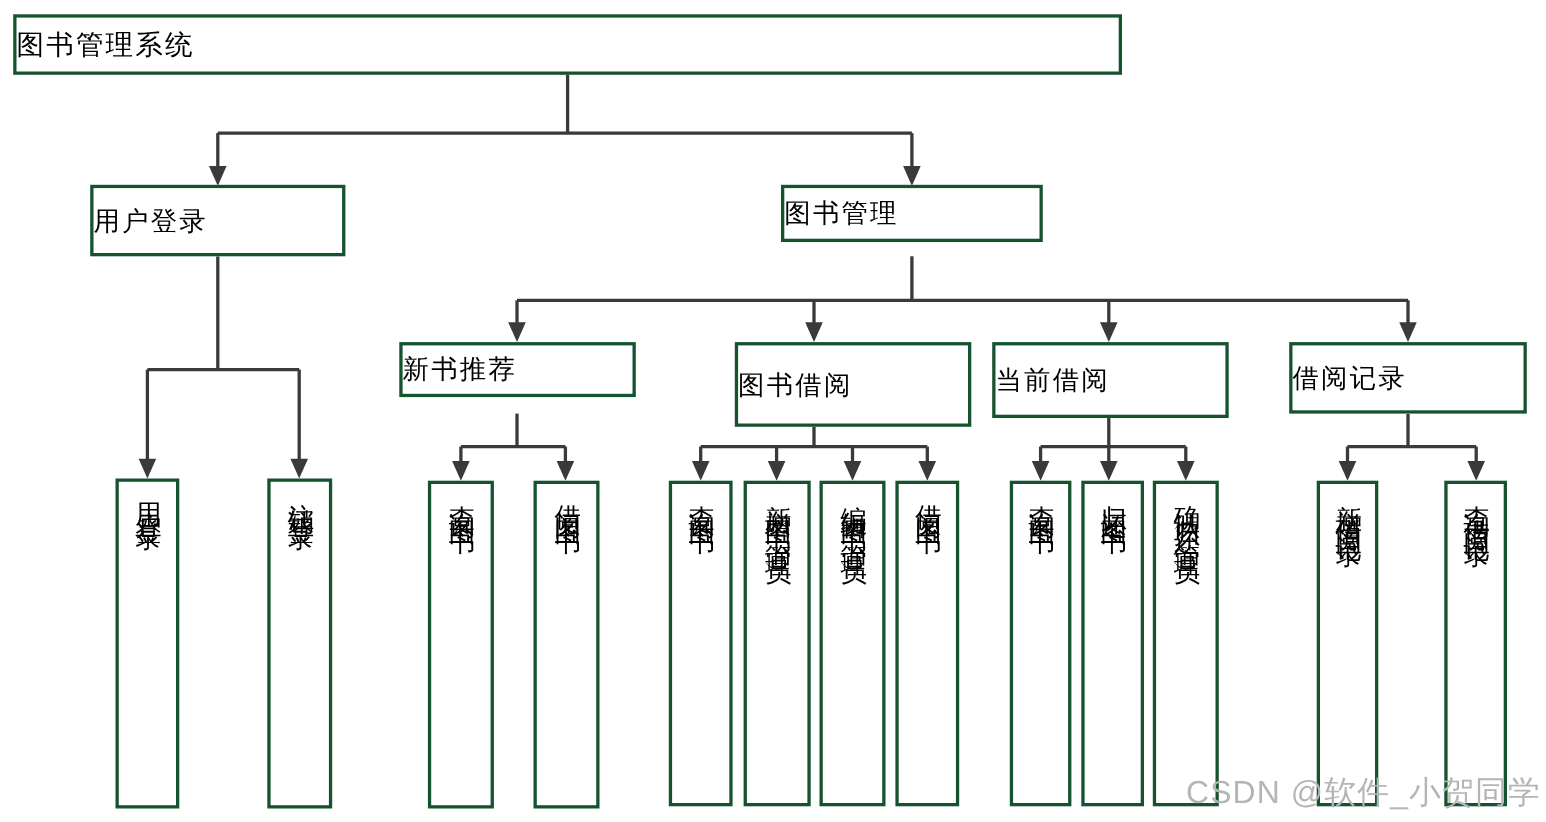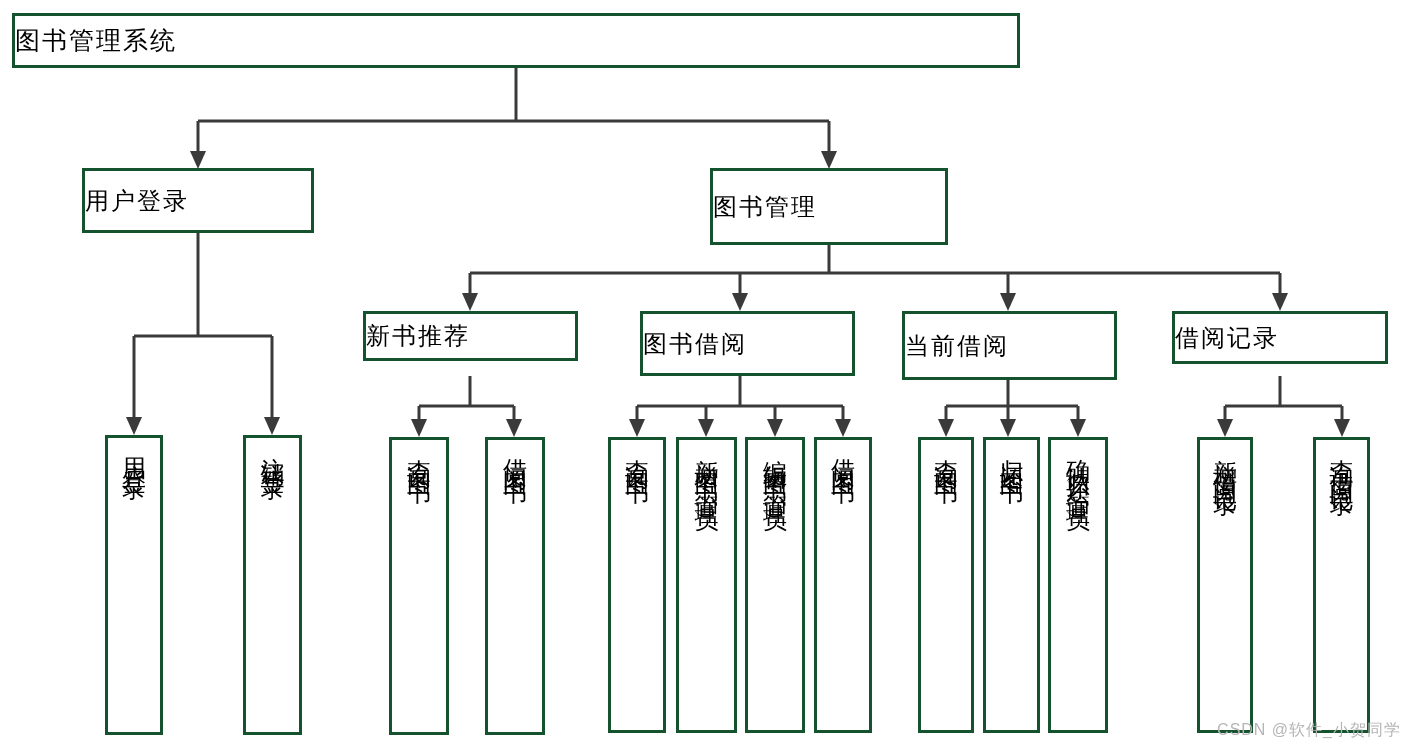--- a/index.html
+++ b/index.html
@@ -44,21 +44,21 @@
     writing-mode: vertical-lr;
     font-size: 24px;
     letter-spacing: 7px;
     line-height: 1;
     text-align: center;
   }
   .watermark {
     position: absolute;
     right: 4px;
     bottom: 6px;
-    font-size: 16px;
+    font-size: 29px;
     letter-spacing: 1px;
     z-index: 5;
     pointer-events: none;
   }
 </style>
 </head>
 <body>
 
 <div id="stage">
 
@@ -151,34 +151,34 @@
     </g>
   </svg>
 
   <div class="node h root-box" style="left:12px; top:13px; width:1008px; height:55px;">
     <span>图书管理系统</span>
   </div>
 
   <div class="node h" style="left:82px; top:168px; width:232px; height:65px;">
     <span>用户登录</span>
   </div>
-  <div class="node h" style="left:710px; top:168px; width:238px; height:77px;">
+  <div class="node h" style="left:710px; top:168px; width:238px; height:52px;">
     <span>图书管理</span>
   </div>
 
   <div class="node h" style="left:363px; top:311px; width:215px; height:50px;">
     <span>新书推荐</span>
   </div>
-  <div class="node h" style="left:640px; top:311px; width:215px; height:65px;">
+  <div class="node h" style="left:668px; top:311px; width:215px; height:77px;">
     <span>图书借阅</span>
   </div>
   <div class="node h" style="left:902px; top:311px; width:215px; height:69px;">
     <span>当前借阅</span>
   </div>
-  <div class="node h" style="left:1172px; top:311px; width:216px; height:53px;">
+  <div class="node h" style="left:1172px; top:311px; width:216px; height:65px;">
     <span>借阅记录</span>
   </div>
 
   <div class="node v" style="left:105px; top:435px; width:58px; height:300px;">
     <span>用户登录</span>
   </div>
   <div class="node v" style="left:243px; top:435px; width:59px; height:300px;">
     <span>注销登录</span>
   </div>
 

